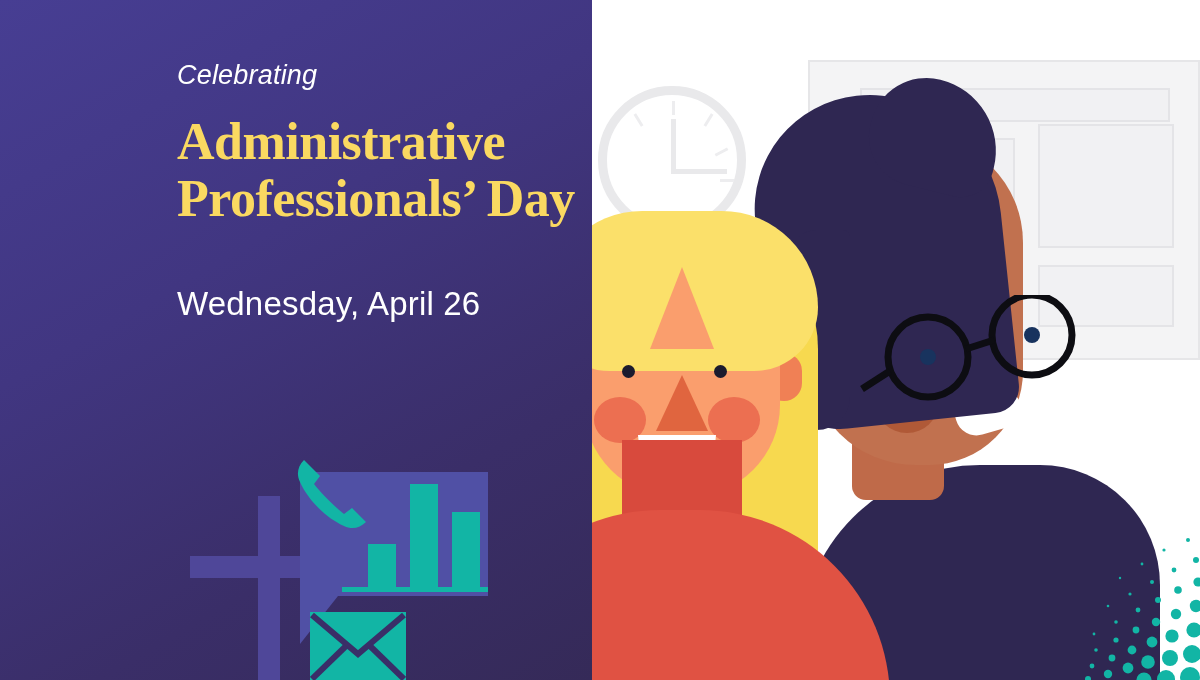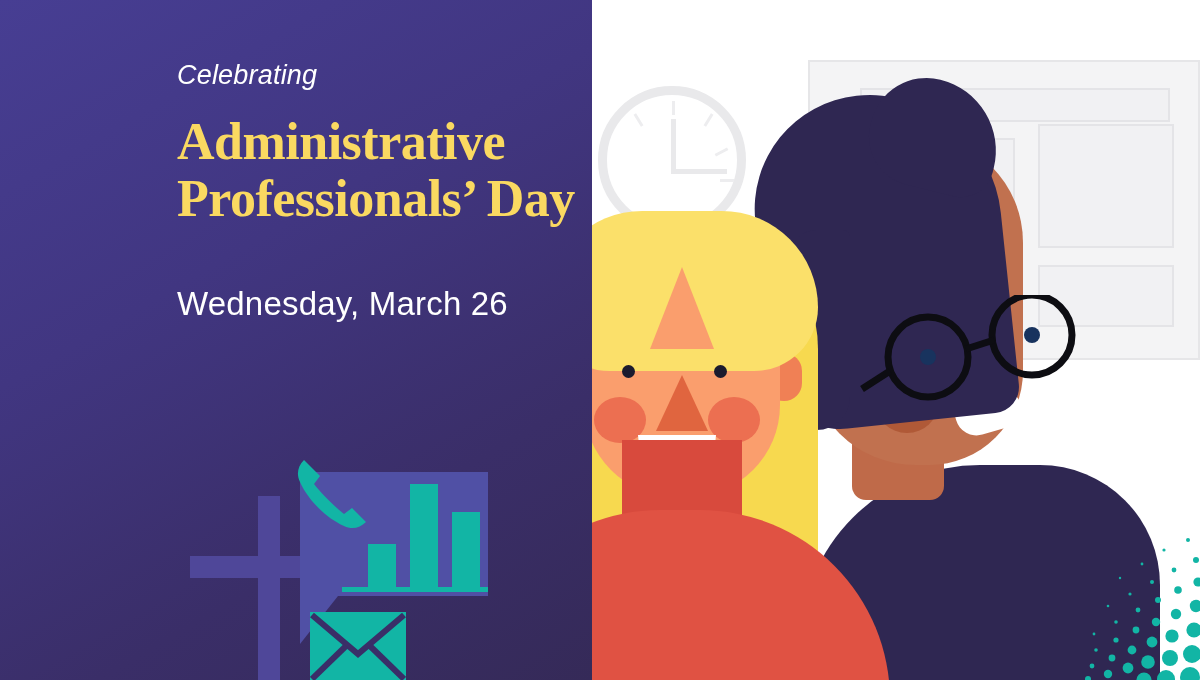--- a/index.html
+++ b/index.html
@@ -462,21 +462,21 @@
         </g>
       </svg>
     </div>
   </div>
 
   <div class="panel">
 
     <div class="text-block">
       <p class="eyebrow">Celebrating</p>
       <h1 class="headline">Administrative Professionals’ Day</h1>
-      <p class="subline">Wednesday, March 26</p>
+      <p class="subline">Wednesday, April 26</p>
     </div>
 
     <div class="icons">
       <div class="plus-v"></div>
       <div class="plus-h"></div>
 
       <div class="bubble"></div>
       <div class="bubble-tail"></div>
 
       <div class="bars">

